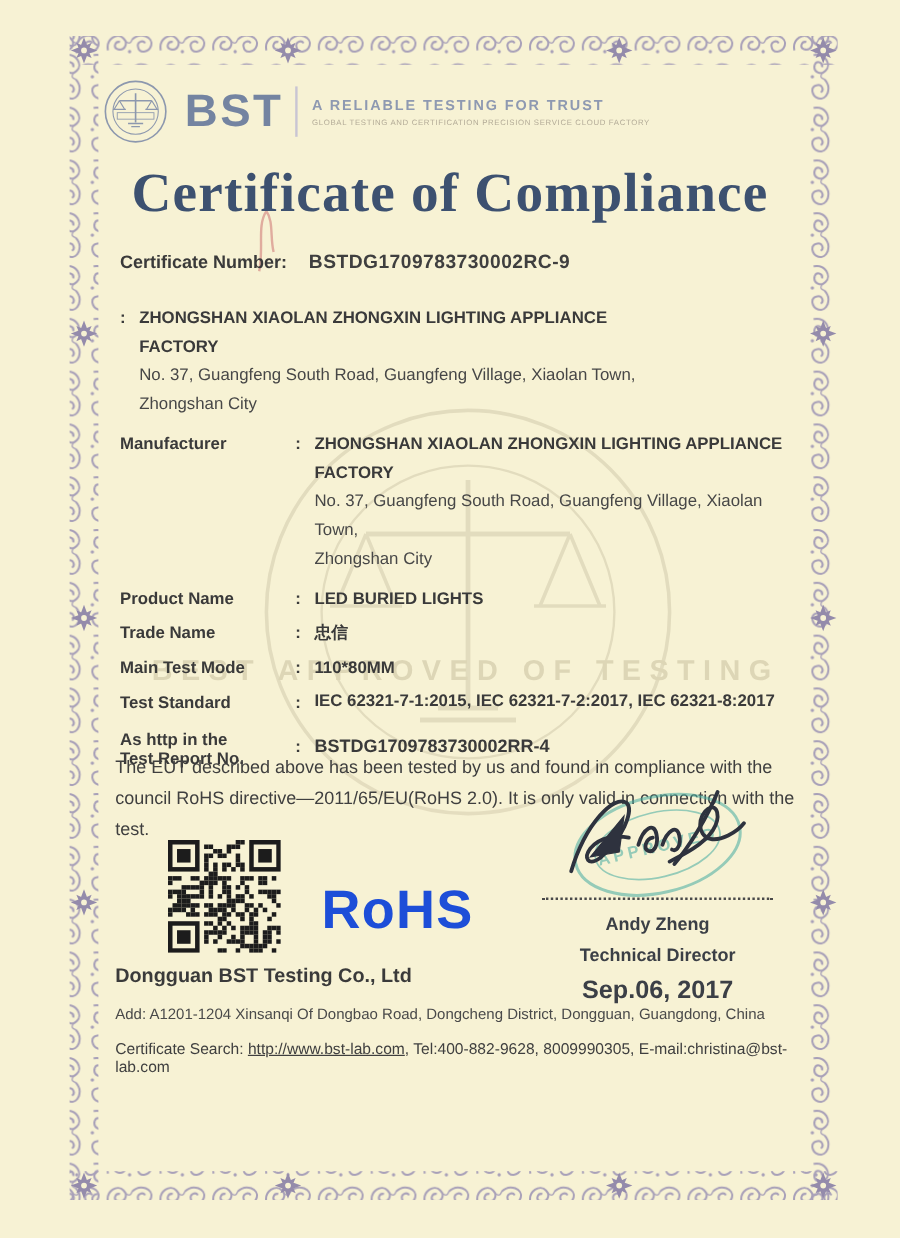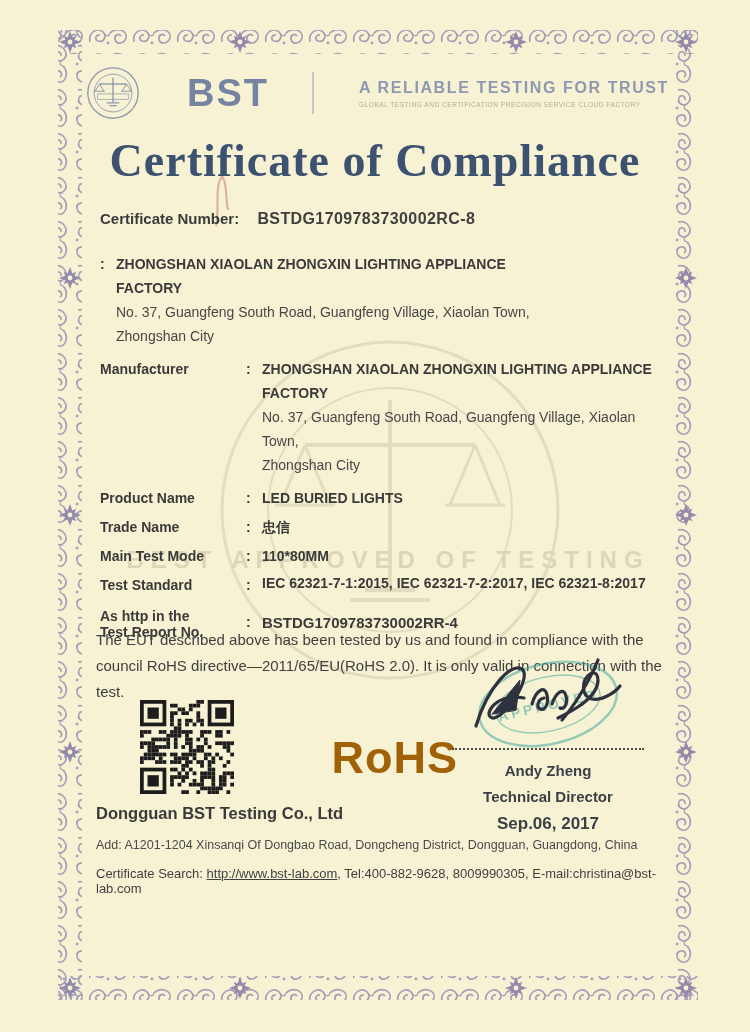--- a/index.html
+++ b/index.html
@@ -6,25 +6,25 @@
   body{width:750px;height:1032px;overflow:hidden;background:#e9e4cf;
        font-family:"Liberation Sans",sans-serif;}
   .page{position:relative;width:750px;height:1032px;background:#f7f2d4;}
   .abs{position:absolute;}
   
   #frame{position:absolute;left:0;top:0;z-index:1;}
   .content-layer{position:absolute;left:0;top:0;width:750px;height:1032px;z-index:3;}
   .wm-layer{position:absolute;left:0;top:0;width:750px;height:1032px;z-index:2;}
 
   
-  .hdr{position:absolute;left:86px;top:66px;display:flex;align-items:center;gap:33px;}
+  .hdr{position:absolute;left:86px;top:66px;display:flex;align-items:center;}
   .brand{font-size:38px;font-weight:bold;color:#7484a1;letter-spacing:2px;margin-left:14px;}
   .hdr-div{width:2px;height:42px;background:#c9c5d3;margin:0 12px 0 10px;}
   .tag-wrap{display:flex;flex-direction:column;justify-content:center;}
-  .tagline{font-size:16px;font-weight:bold;color:#8e99b1;letter-spacing:1.6px;}
+  .tagline{font-size:12px;font-weight:bold;color:#8e99b1;letter-spacing:1.6px;}
   .subtag{font-size:6.5px;color:#b3ab97;letter-spacing:.55px;margin-top:4px;}
 
   .title{position:absolute;left:0;top:134px;width:750px;text-align:center;
          font-family:"Liberation Serif",serif;font-weight:bold;font-size:46px;
          color:#3d5170;letter-spacing:1px;}
 
   .certnum{position:absolute;left:100px;top:210px;font-size:15px;font-weight:bold;color:#3a3a3a;}
   .certnum .num{margin-left:14px;font-size:16px;letter-spacing:.4px;color:#3f3f3f;}
 
   .rows{position:absolute;left:100px;top:252px;width:566px;}
@@ -35,29 +35,29 @@
   .val{flex:1;font-size:14px;color:#474747;line-height:24px;}
   .val .b{font-weight:bold;color:#3a3a3a;}
   .val.tight{line-height:21px;}
   .mb{margin-bottom:9px;}
   .rep-val{display:flex;align-items:center;}
 
   .statement{position:absolute;left:96px;top:612px;width:586px;font-size:15px;
              color:#3f3f3f;line-height:26px;}
 
   .qr{position:absolute;left:140px;top:700px;width:94px;height:94px;}
-  .rohs{position:absolute;left:268px;top:732px;width:190px;text-align:right;
-        font-size:45px;font-weight:bold;color:#a16207;letter-spacing:1px;}
+  .rohs{position:absolute;left:268px;top:732px;width:190px;text-align:left;
+        font-size:45px;font-weight:bold;color:#1d4ed8;letter-spacing:1px;}
 
   .sig-block{position:absolute;left:448px;top:652px;width:200px;text-align:center;}
   .sig-art{position:relative;width:200px;height:96px;}
   .dotline{width:192px;margin:0 auto;border-bottom:2px dotted #4a4a4a;}
   .signer{font-size:15px;font-weight:bold;color:#3b3f46;margin-top:12px;}
   .role{font-size:15px;font-weight:bold;color:#3b3f46;margin-top:9px;}
-  .sdate{font-size:17px;font-weight:bold;color:#3b3f46;margin-top:9px;}
+  .sdate{font-size:21px;font-weight:bold;color:#3b3f46;margin-top:9px;}
 
   .footer{position:absolute;left:96px;top:804px;width:580px;}
   .f-company{font-size:16.5px;font-weight:bold;color:#3a3a3a;}
   .f-addr{font-size:12.5px;color:#4a4a4a;margin-top:15px;}
   .f-search{font-size:13px;color:#3f3f3f;margin-top:14px;}
   .f-search .url{text-decoration:underline;}
 
   .wm-text{position:absolute;left:95px;top:546px;width:586px;text-align:center;
            font-size:24px;font-weight:bold;color:#ddd6b6;letter-spacing:7px;}
 </style>
@@ -149,21 +149,21 @@
       <span class="tag-wrap">
         <span class="tagline">A RELIABLE TESTING FOR TRUST</span>
         <span class="subtag">GLOBAL TESTING AND CERTIFICATION PRECISION SERVICE CLOUD FACTORY</span>
       </span>
     </div>
 
     <div class="title">Certificate of Compliance</div>
 
     <div class="certnum">
       <span>Certificate Number:</span>
-      <span class="num">BSTDG1709783730002RC-8</span>
+      <span class="num">BSTDG1709783730002RC-9</span>
     </div>
 
     <div class="rows">
 
       <div class="row mb">
         <span class="colon">:</span>
         <div class="val">
           <div class="b">ZHONGSHAN XIAOLAN ZHONGXIN LIGHTING APPLIANCE</div>
           <div class="b">FACTORY</div>
           <div>No. 37, Guangfeng South Road, Guangfeng Village, Xiaolan Town,</div>

